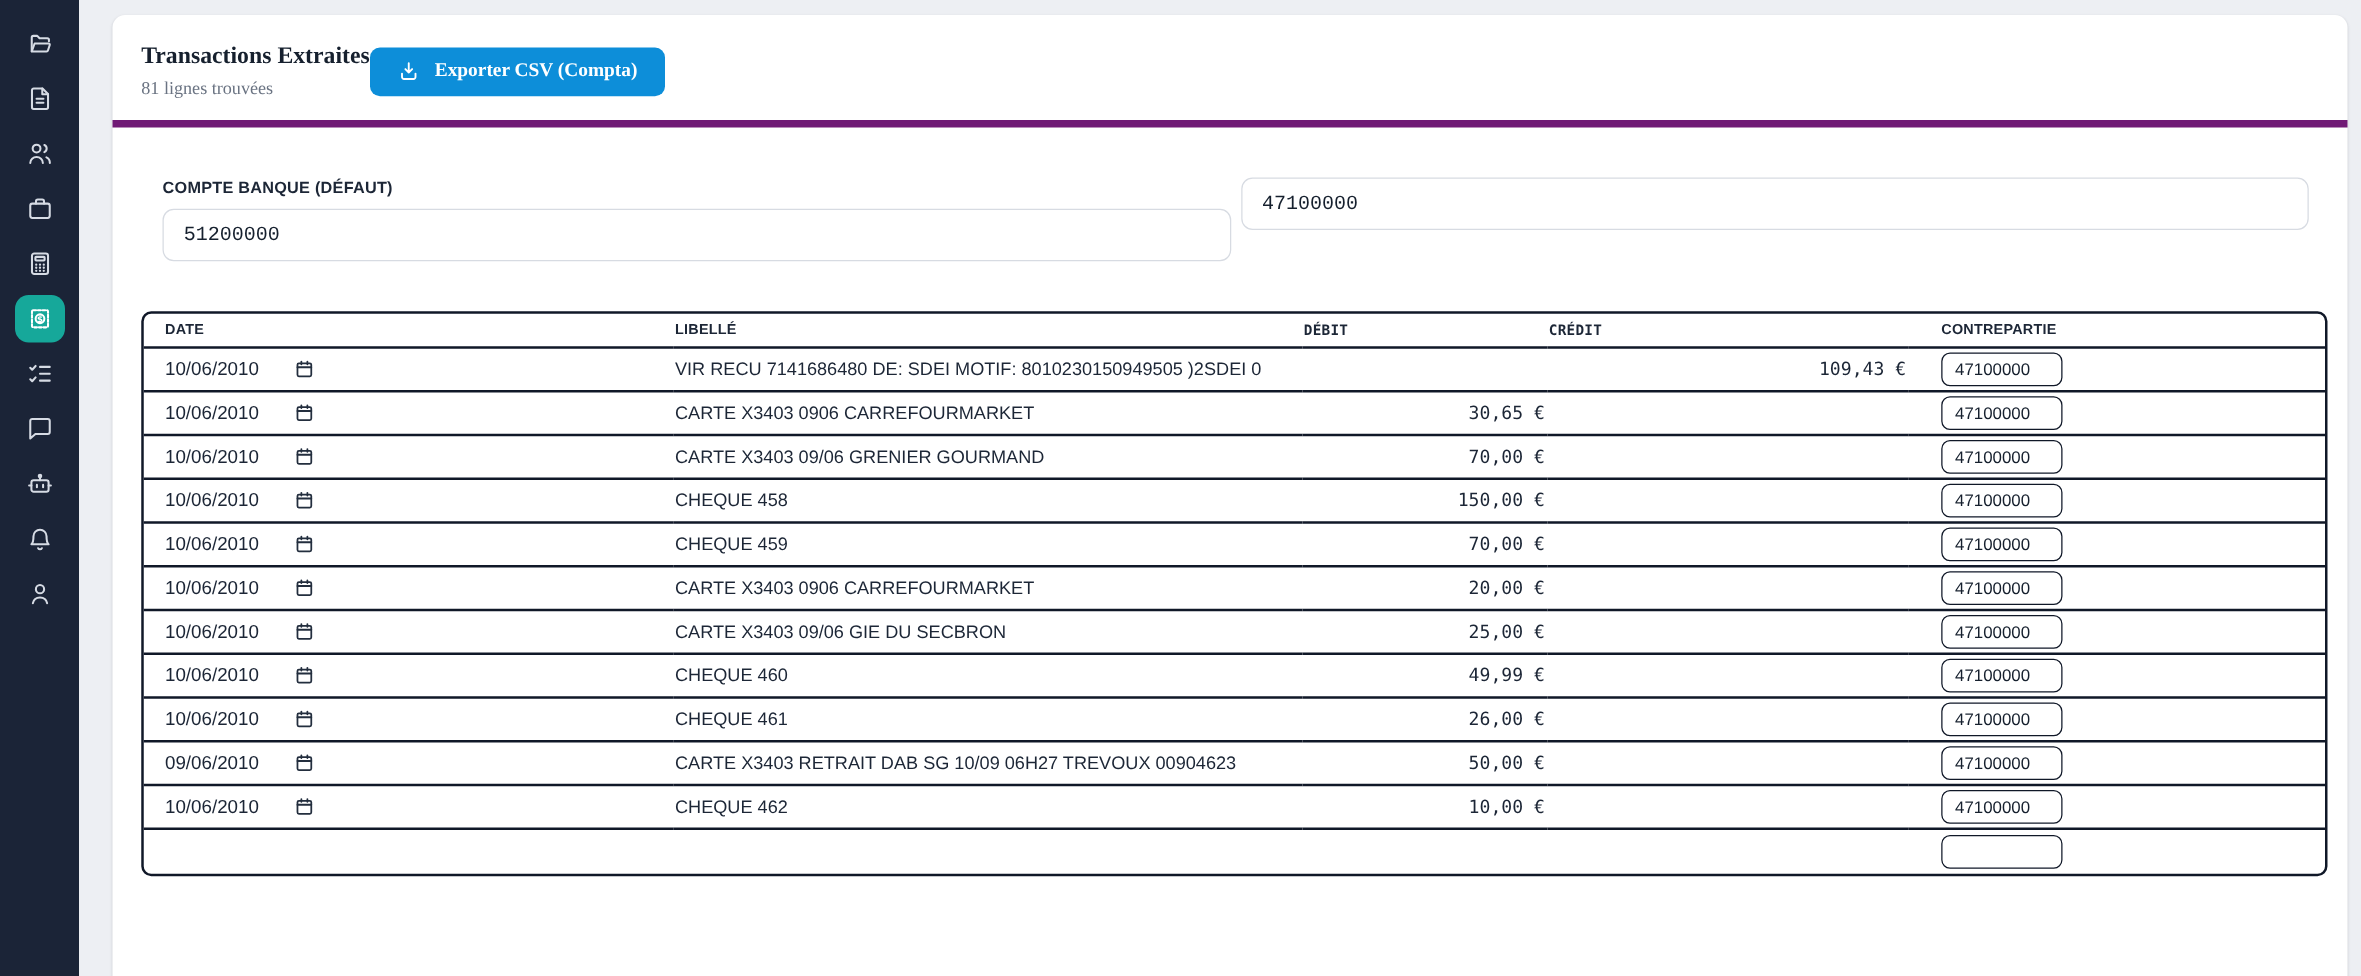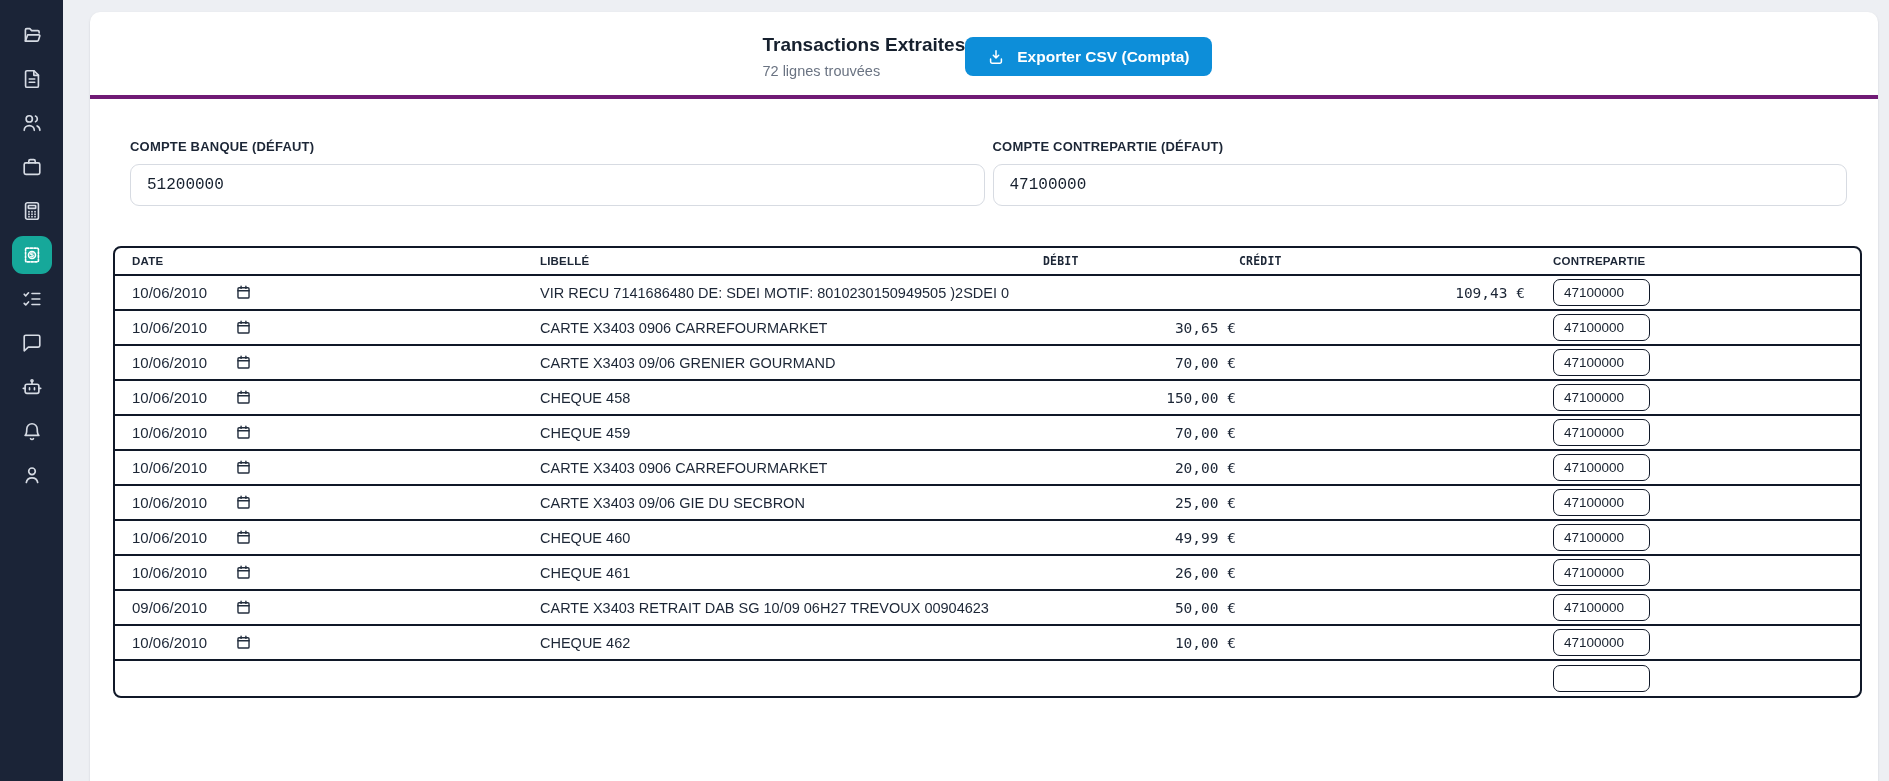--- a/index.html
+++ b/index.html
@@ -35,23 +35,24 @@
   .nav-ic-active { background: #16a89a; color: #ffffff; }
   
   .main { margin-left: 63px; padding: 12px 11px 0 27px; }
   .card {
     background: #ffffff;
     border-radius: 10px;
     box-shadow: 0 1px 3px rgba(16,24,40,.08), 0 1px 2px rgba(16,24,40,.05);
     min-height: 900px;
   }
   .card-header {
-    display: flex; align-items: center; justify-content: center;
+    display: flex; align-items: center; justify-content: flex-start;
     padding: 22px 17px 16px 23px;
-    border-bottom: 4px solid #701a75;
+    border-bottom: 6px solid #701a75;
+    font-family: Liberation Serif, serif;
   }
   .page-title { margin: 0 0 7px 0; font-size: 19px; font-weight: 700; color: #16202e; }
   .page-subtitle { margin: 0; font-size: 14.5px; color: #6a7382; }
   .export-btn {
     display: inline-flex; align-items: center; gap: 12px;
     height: 39px; padding: 0 22px;
     background: #0d8ed9; color: #ffffff;
     border: none; border-radius: 8px;
     font-family: inherit; font-size: 15.5px; font-weight: 600;
     cursor: pointer;
@@ -216,40 +217,39 @@
       </button>
     </nav>
 </aside>
 
 <div class="main">
   <div class="card">
 
     <div class="card-header">
       <div>
         <h1 class="page-title">Transactions Extraites</h1>
-        <p class="page-subtitle">72 lignes trouvées</p>
+        <p class="page-subtitle">81 lignes trouvées</p>
       </div>
       <button class="export-btn">
         <span style="display:flex;">
           <svg viewBox="0 0 24 24" fill="none" stroke="currentColor" stroke-width="2" stroke-linecap="round" stroke-linejoin="round">
             <path d="M12 3.5v9.8M12 13.3l-3.6-3.6M12 13.3l3.6-3.6"></path>
             <path d="M4.8 14.5v3.6a2.1 2.1 0 0 0 2.1 2.1h10.2a2.1 2.1 0 0 0 2.1-2.1v-3.6"></path>
           </svg>
         </span>
         <span>Exporter CSV (Compta)</span>
       </button>
     </div>
 
     <div class="filters">
       <div class="field">
         <label class="field-label">COMPTE BANQUE (DÉFAUT)</label>
         <input class="field-input" value="51200000" style="">
       </div>
       <div class="field">
-        <label class="field-label">COMPTE CONTREPARTIE (DÉFAUT)</label>
         <input class="field-input" value="47100000" style="">
       </div>
     </div>
 
     <div class="table-wrap">
       <table class="tx">
         <colgroup>
           <col style="width:424px">
             <col style="width:503px">
             <col style="width:196px">

